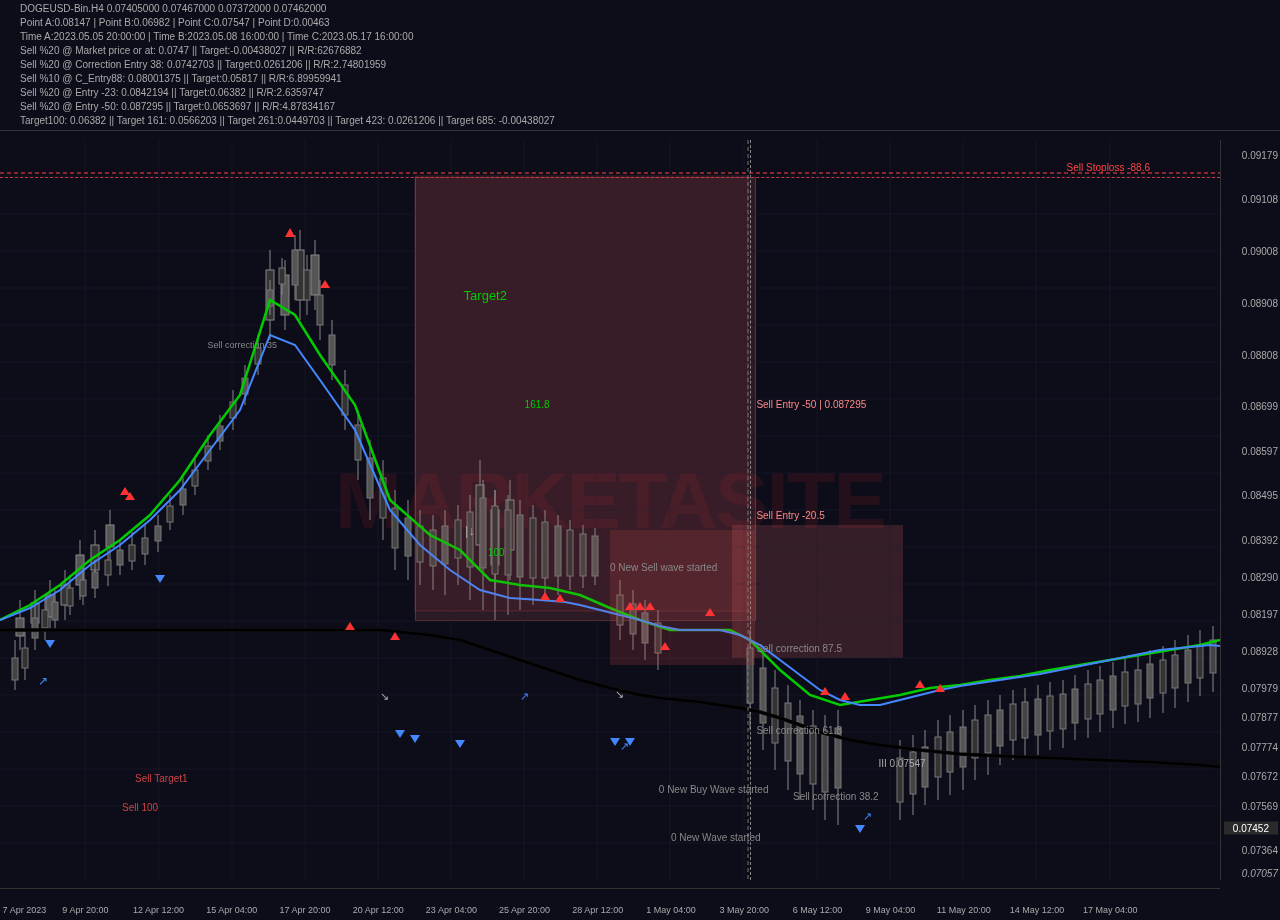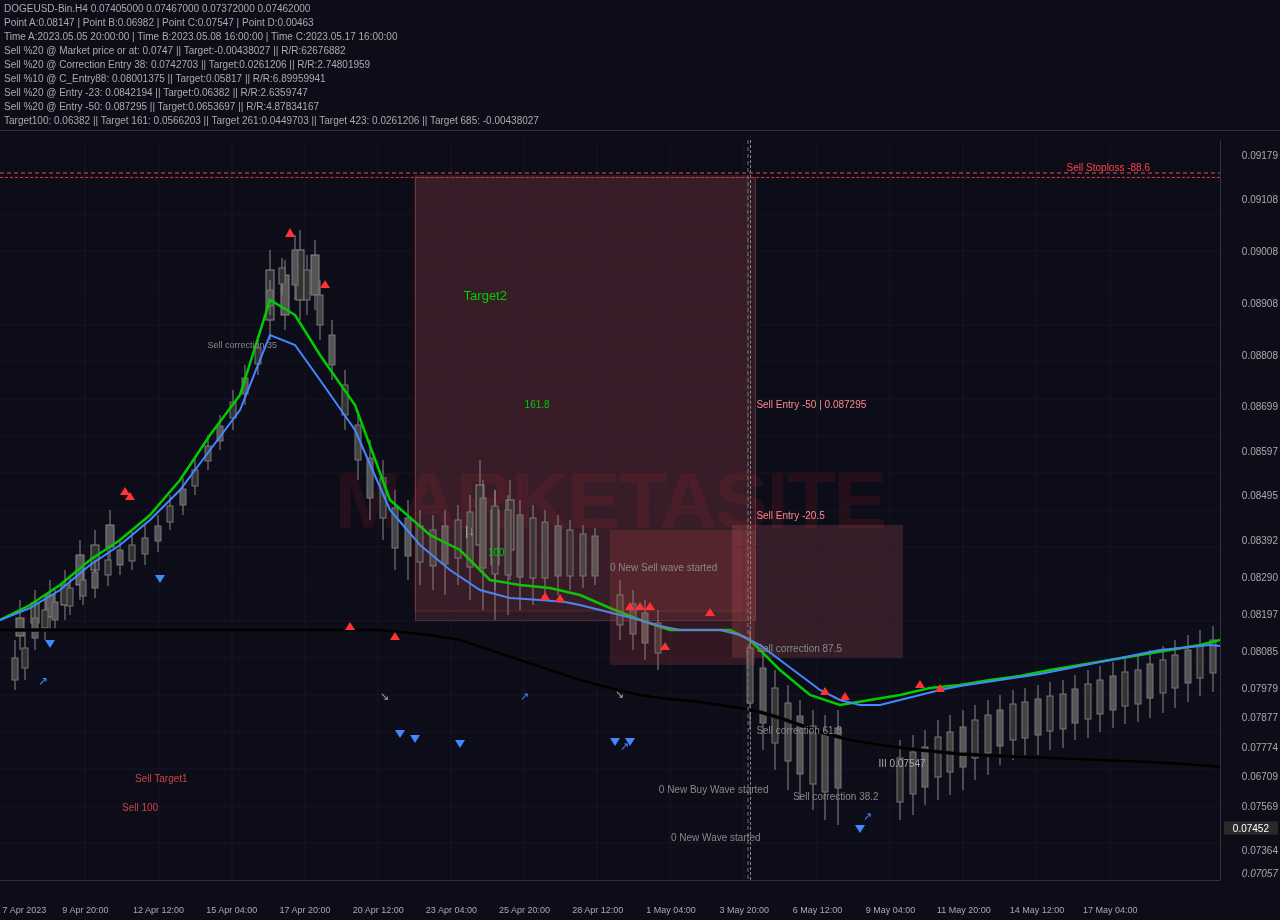--- a/index.html
+++ b/index.html
@@ -20,21 +20,21 @@
     }
     #info-bar {
       position: absolute;
       top: 0;
       left: 0;
       right: 0;
       background: #0d0d1a;
       color: #aaa;
       font-size: 10px;
       line-height: 1.4;
-      padding: 2px 4px;
+      padding: 2px 20px;
       z-index: 10;
       border-bottom: 1px solid #333;
     }
     #info-bar .line { white-space: nowrap; overflow: hidden; }
     #chart-area {
       position: absolute;
       top: 140px;
       left: 0;
       right: 60px;
       bottom: 40px;
@@ -59,21 +59,21 @@
     .y-label-highlight {
       background: #2a2a2a;
       color: #fff;
       padding: 1px 9px;
     }
     #x-axis {
       position: absolute;
       bottom: 0;
       left: 0;
       right: 60px;
-      height: 40px;
+      height: 32px;
       border-top: 1px solid #333;
     }
     .x-label {
       position: absolute;
       bottom: 5px;
       font-size: 9px;
       color: #aaa;
       transform: translateX(-50%);
     }
     .chart-label {
@@ -518,25 +518,25 @@
     <div class="y-label" style="top:8%;">0.09108</div>
     <div class="y-label" style="top:15%;">0.09008</div>
     <div class="y-label" style="top:22%;">0.08908</div>
     <div class="y-label" style="top:29%;">0.08808</div>
     <div class="y-label" style="top:36%;">0.08699</div>
     <div class="y-label" style="top:42%;">0.08597</div>
     <div class="y-label" style="top:48%;">0.08495</div>
     <div class="y-label" style="top:54%;">0.08392</div>
     <div class="y-label" style="top:59%;">0.08290</div>
     <div class="y-label" style="top:64%;">0.08197</div>
-    <div class="y-label" style="top:69%;">0.08085</div>
+    <div class="y-label" style="top:69%;">0.08928</div>
     <div class="y-label" style="top:74%;">0.07979</div>
     <div class="y-label" style="top:78%;">0.07877</div>
     <div class="y-label" style="top:82%;">0.07774</div>
-    <div class="y-label" style="top:86%;">0.06709</div>
+    <div class="y-label" style="top:86%;">0.07672</div>
     <div class="y-label" style="top:90%;">0.07569</div>
     <div class="y-label y-label-highlight" style="top:93%;">0.07452</div>
     <div class="y-label" style="top:96%;">0.07364</div>
     <div class="y-label" style="top:99%;font-style:italic;">0.07057</div>
   </div>
 
   <div id="x-axis">
     <span class="x-label" style="left:2%;">7 Apr 2023</span>
     <span class="x-label" style="left:7%;">9 Apr 20:00</span>
     <span class="x-label" style="left:13%;">12 Apr 12:00</span>

